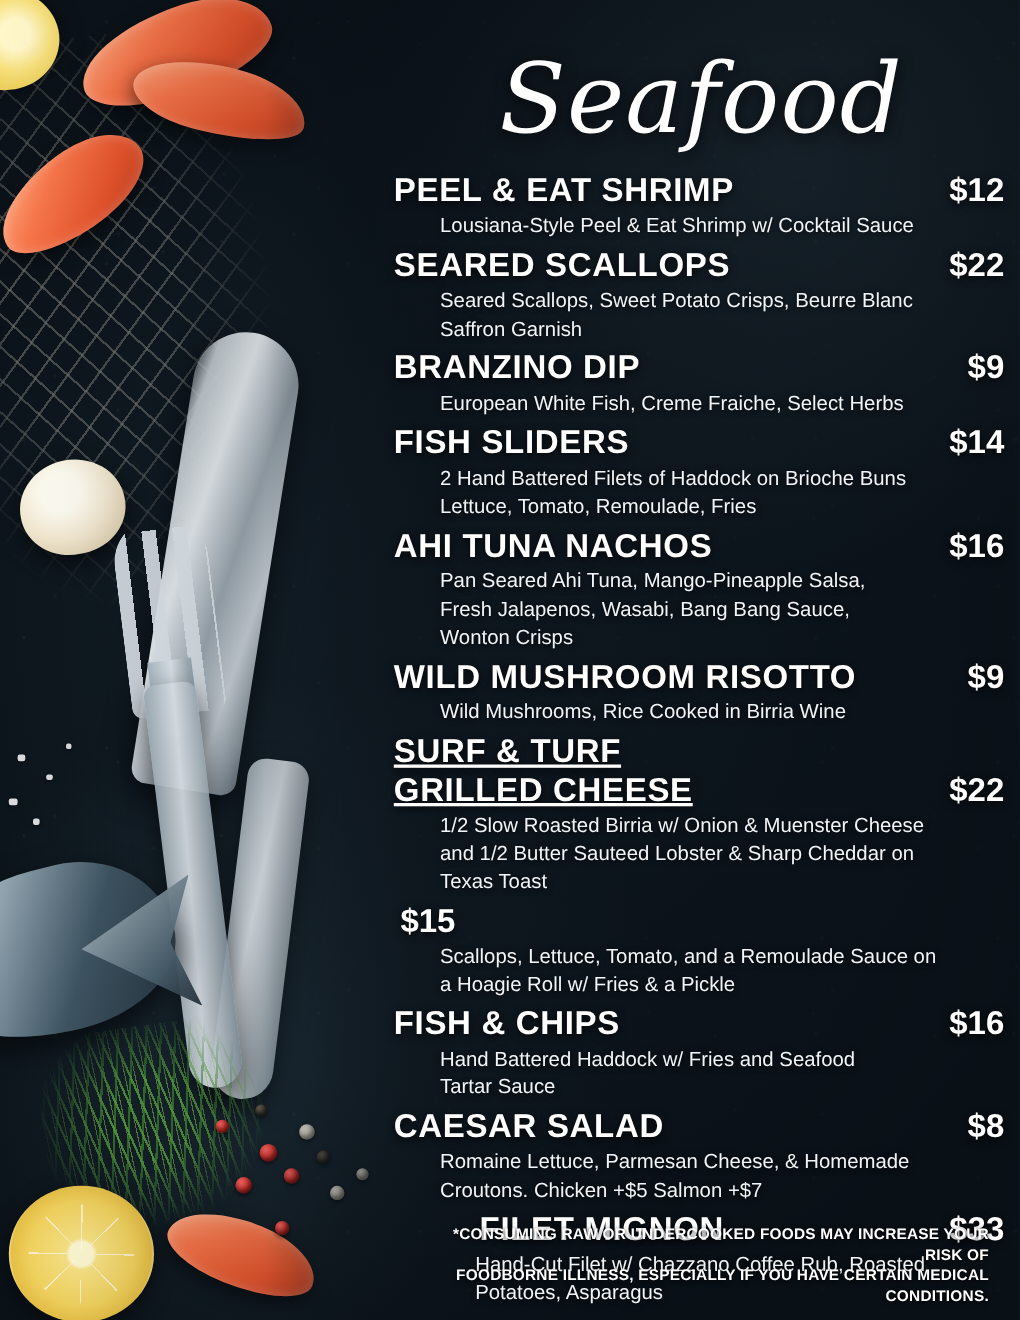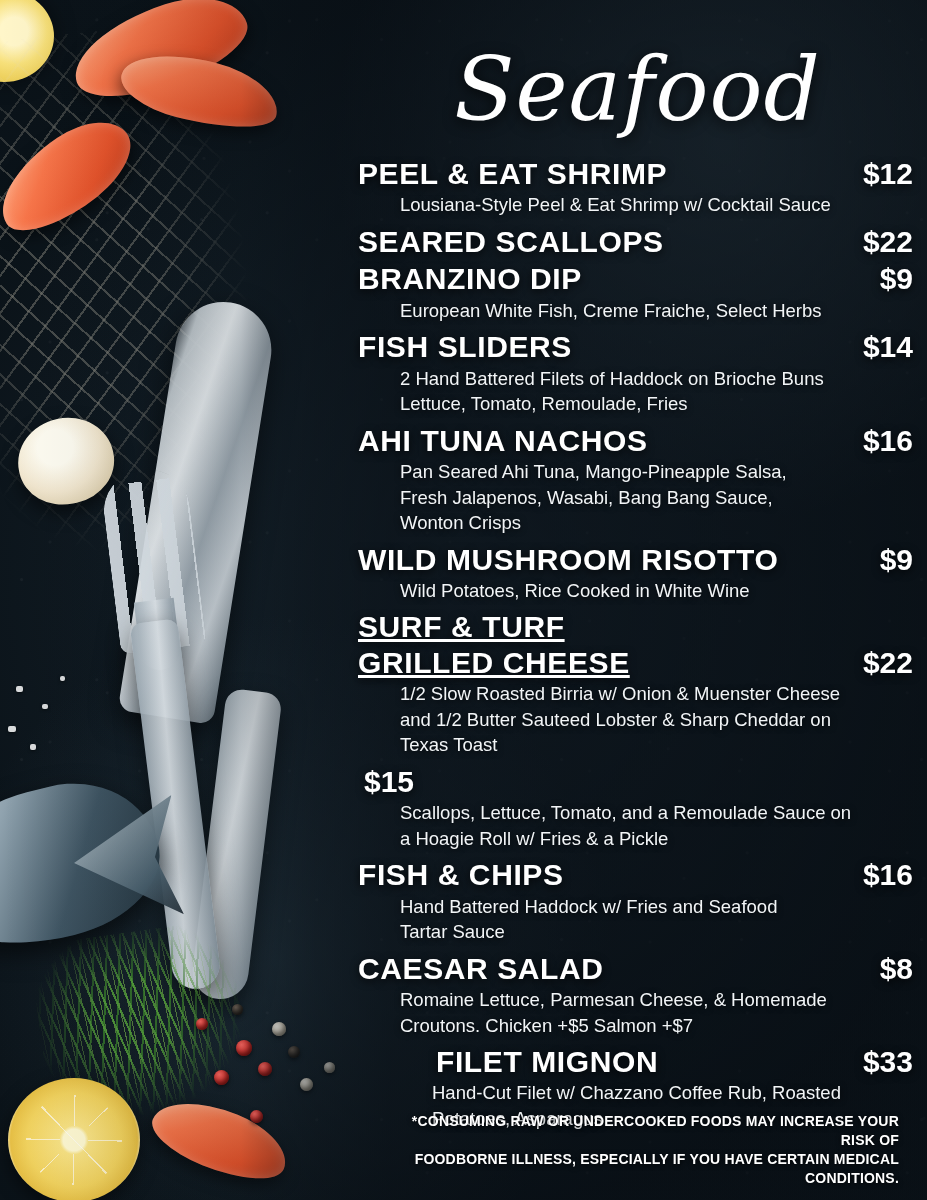--- a/index.html
+++ b/index.html
@@ -378,20 +378,22 @@
           <div class="item-price">$12</div>
         </div>
         <div class="item-desc">Lousiana-Style Peel &amp; Eat Shrimp w/ Cocktail Sauce</div>
       </div>
 
       <div class="item">
         <div class="item-head">
           <div class="item-name">SEARED SCALLOPS</div>
           <div class="item-price">$22</div>
         </div>
+        <div class="item-desc">Seared Scallops, Sweet Potato Crisps, Beurre Blanc
+Saffron Garnish</div>
       </div>
 
       <div class="item">
         <div class="item-head">
           <div class="item-name">BRANZINO DIP</div>
           <div class="item-price">$9</div>
         </div>
         <div class="item-desc">European White Fish, Creme Fraiche, Select Herbs</div>
       </div>
 
@@ -412,21 +414,21 @@
         <div class="item-desc">Pan Seared Ahi Tuna, Mango-Pineapple Salsa,
 Fresh Jalapenos, Wasabi, Bang Bang Sauce,
 Wonton Crisps</div>
       </div>
 
       <div class="item">
         <div class="item-head">
           <div class="item-name">WILD MUSHROOM RISOTTO</div>
           <div class="item-price">$9</div>
         </div>
-        <div class="item-desc">Wild Potatoes, Rice Cooked in White Wine</div>
+        <div class="item-desc">Wild Mushrooms, Rice Cooked in Birria Wine</div>
       </div>
 
       <div class="item">
         <div class="item-head">
           <div class="item-name two-line">SURF &amp; TURF
 GRILLED CHEESE</div>
           <div class="item-price" style="align-self:flex-end;">$22</div>
         </div>
         <div class="item-desc" style="margin-left:42px;">1/2 Slow Roasted Birria w/ Onion &amp; Muenster Cheese
 and 1/2 Butter Sauteed Lobster &amp; Sharp Cheddar on

